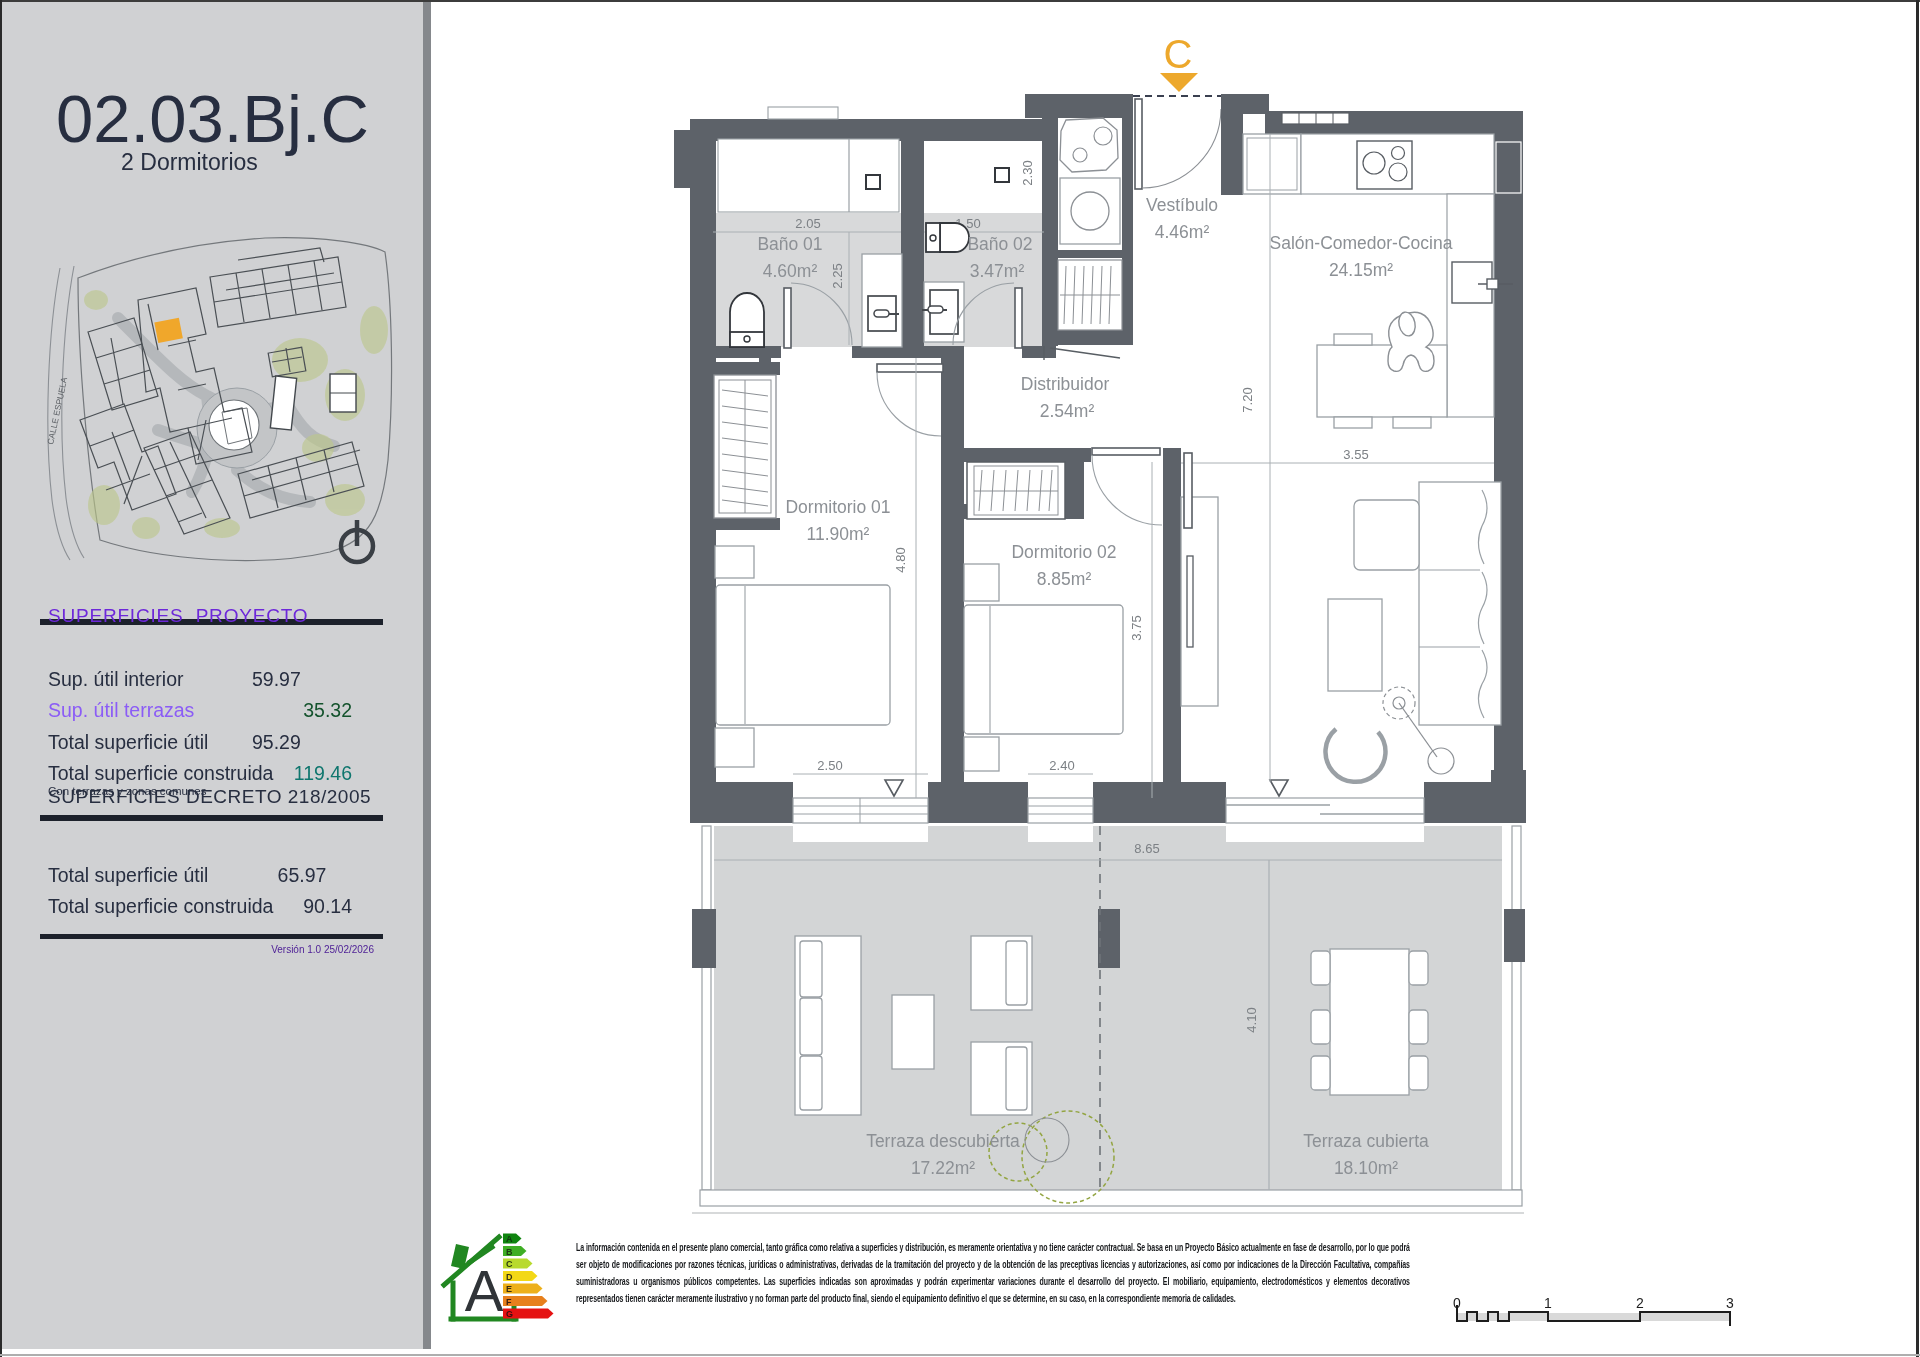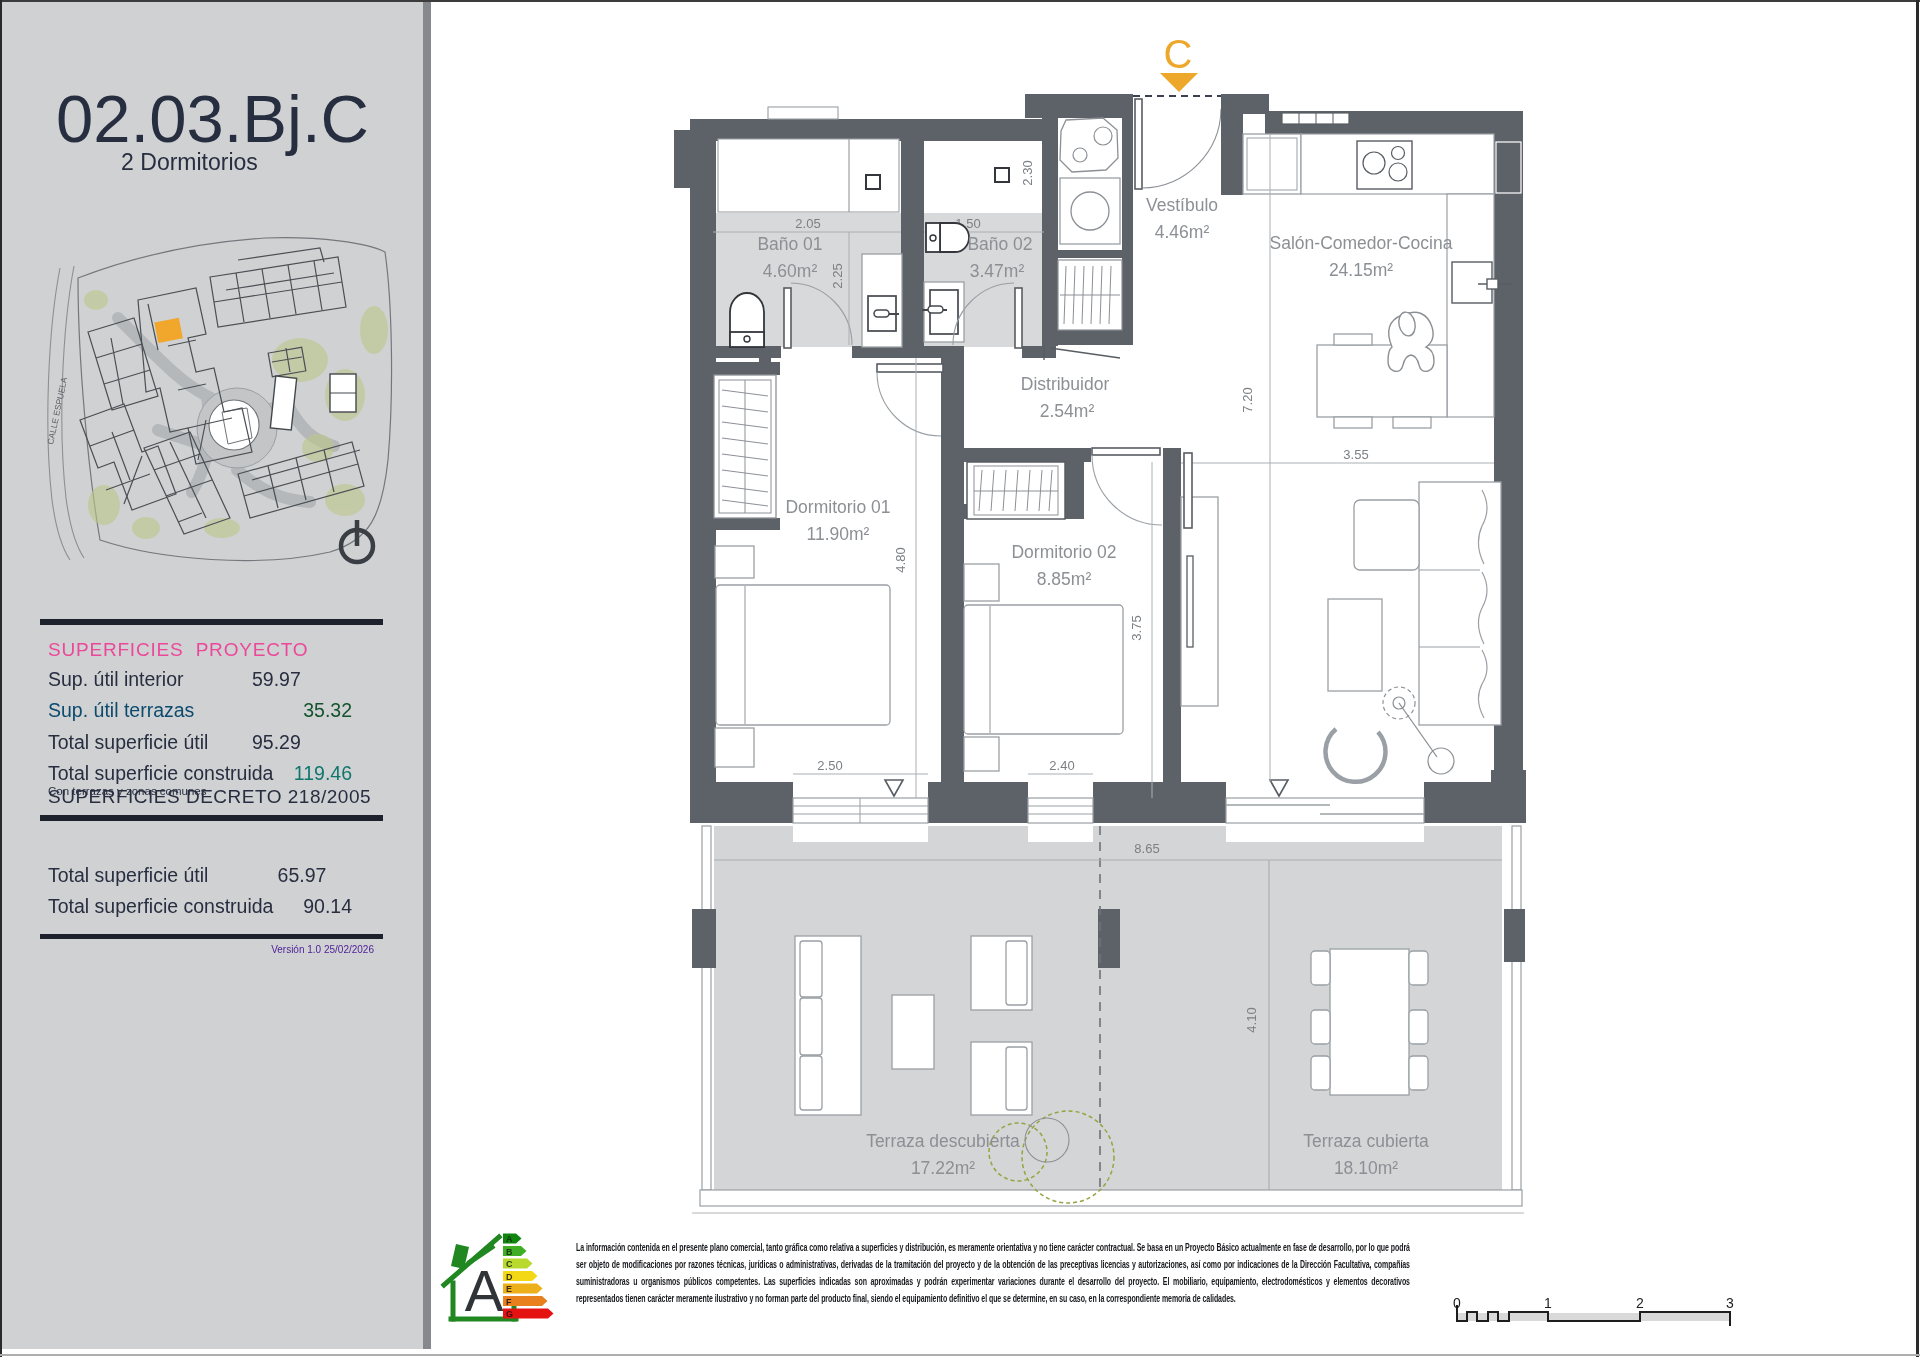--- a/index.html
+++ b/index.html
@@ -23,26 +23,26 @@
 <div class="abs" style="left:423px;top:2px;width:8px;height:1347px;background:#85888c"></div>
 
 <div class="abs" style="left:2px;top:80px;width:421px;text-align:center;font-size:67px;color:#272e40">02.03.Bj.C</div>
 
 <div class="abs" style="left:2px;top:149px;width:375px;text-align:center;font-size:23px;color:#272e40">2 Dormitorios</div>
 
 <div id="tables">
 
 <div class="abs" style="left:40px;top:619px;width:343px;height:6px;background:#1c212b"></div>
 
-<div class="abs" style="left:48px;top:639px;font-size:19px;letter-spacing:0.8px;color:#ec4899">SUPERFICIES&nbsp; PROYECTO</div>
+<div class="abs" style="left:48px;top:605px;font-size:19px;letter-spacing:0.8px;color:#6d28d9">SUPERFICIES&nbsp; PROYECTO</div>
 
 <div class="abs" style="left:48px;top:668px;font-size:19.5px;color:#272e40">Sup. útil interior</div>
 <div class="abs" style="left:252px;top:668px;width:100px;font-size:19.5px;color:#272e40">59.97</div>
 
-<div class="abs" style="left:48px;top:699px;font-size:19.5px;color:#0c4a6e">Sup. útil terrazas</div>
+<div class="abs" style="left:48px;top:699px;font-size:19.5px;color:#8b5cf6">Sup. útil terrazas</div>
 <div class="abs" style="left:252px;top:699px;width:100px;text-align:right;font-size:19.5px;color:#14532d">35.32</div>
 
 <div class="abs" style="left:48px;top:731px;font-size:19.5px;color:#272e40">Total superficie útil</div>
 <div class="abs" style="left:252px;top:731px;width:100px;font-size:19.5px;color:#272e40">95.29</div>
 
 <div class="abs" style="left:48px;top:762px;font-size:19.5px;color:#272e40">Total superficie construida</div>
 <div class="abs" style="left:252px;top:762px;width:100px;text-align:right;font-size:19.5px;color:#0f766e">119.46</div>
 
 <div class="abs" style="left:48px;top:785px;font-size:11.5px;color:#272e40">Con terrazas y zonas comunes</div>
 

